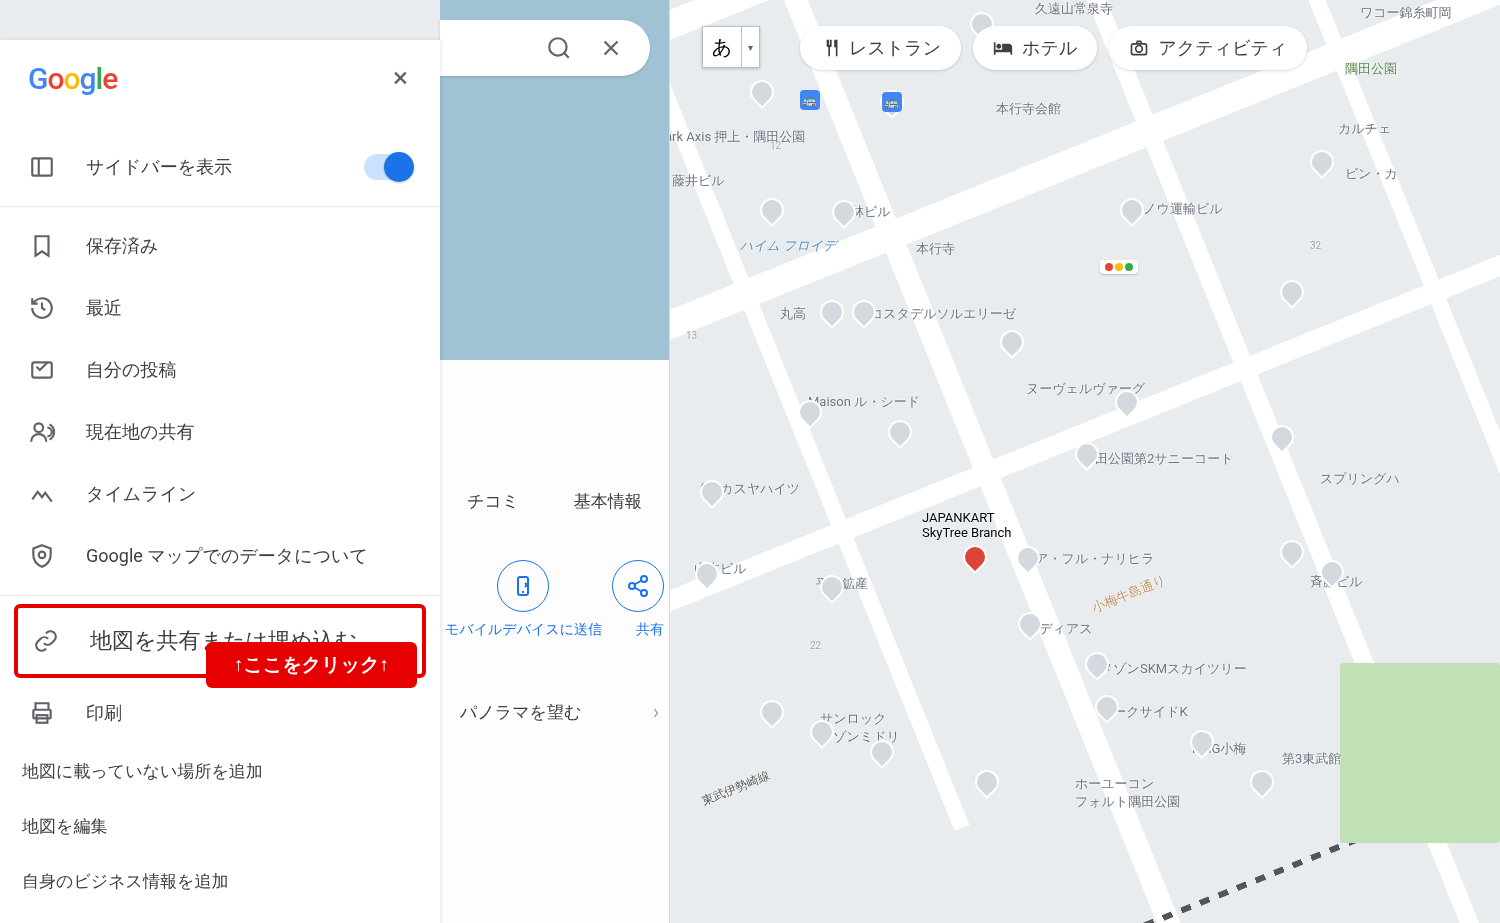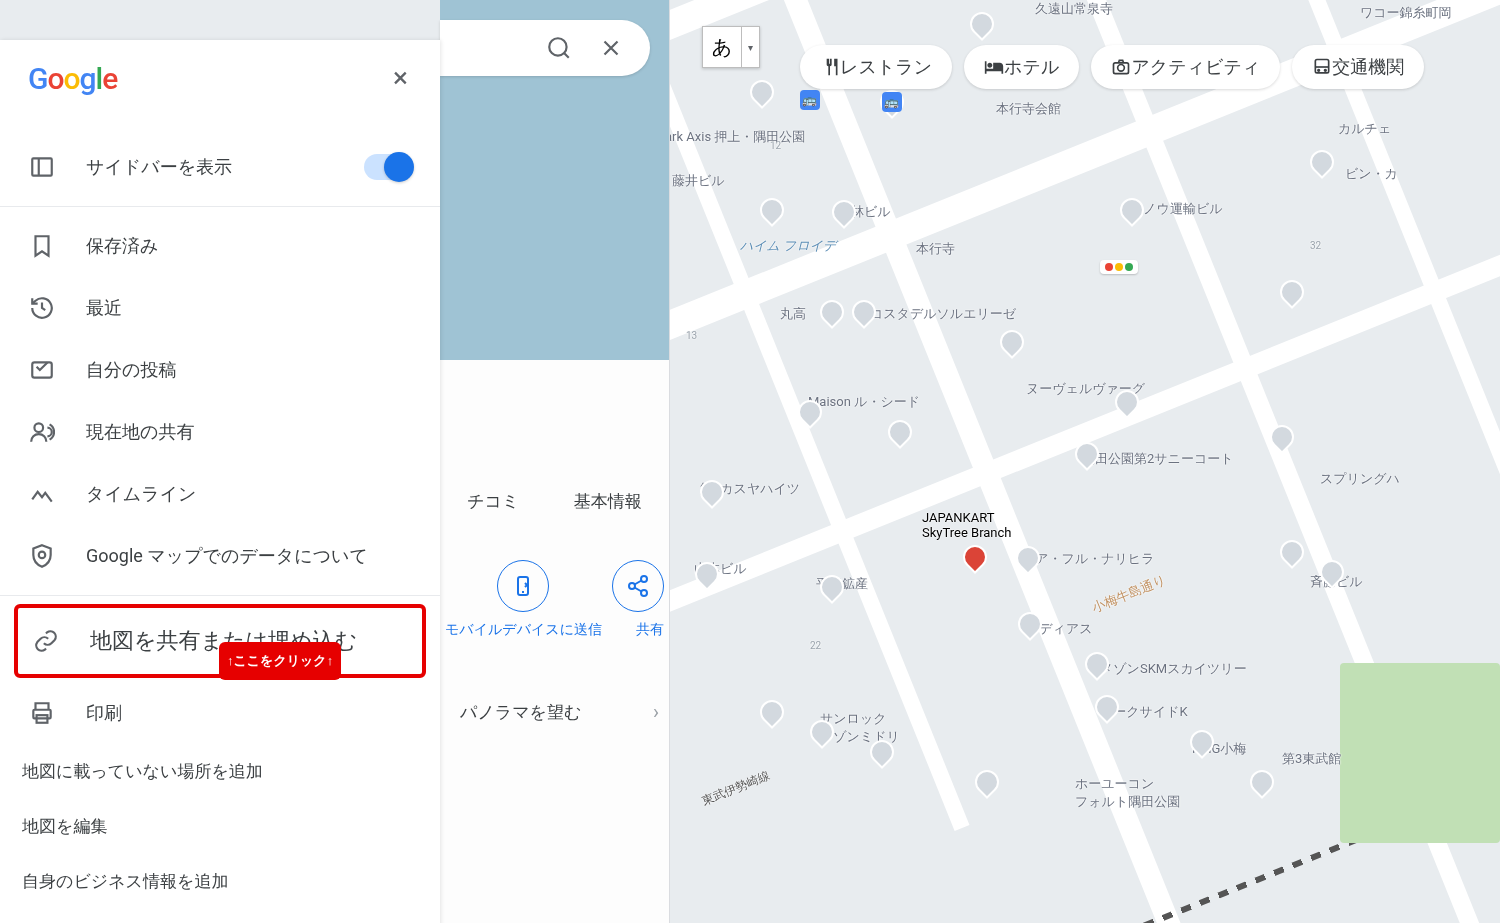--- a/index.html
+++ b/index.html
@@ -77,22 +77,22 @@
 }
 
 
 .highlight-box {
   margin: 4px 14px; border: 4px solid #e60000; border-radius: 6px;
 }
 .highlight-box .menu-row { padding: 18px 14px; font-size: 22px; }
 
 .click-here {
   position: absolute; left: 206px; top: 642px; z-index: 40;
-  background: #e60000; color: #fff; font-size: 13px; font-weight: 700;
-  padding: 10px 8px; border-radius: 6px; margin-left: 13px;
+  background: #e60000; color: #fff; font-size: 19px; font-weight: 700;
+  padding: 10px 28px; border-radius: 6px;
 }
 
 
 .panel {
   position:absolute; left:440px; top:0; width:230px; height:100%;
   background:#fdfdfd; z-index:20; border-right:1px solid #dadce0;
 }
 .panel-top { height:360px; background:#9fc3d4; }
 .panel-tab { position:absolute; top:490px; left:0; width:100%; display:flex; justify-content:space-around; font-size:17px; color:#3c4043;text-align:right; }
 .panel-actions { position:absolute; top:560px; left:0; width:100%; display:flex; justify-content:space-around; text-align:right; }
@@ -107,23 +107,22 @@
   background:#fff; border-radius:0 28px 28px 0; z-index:25;
   display:flex; align-items:center; justify-content:flex-end; gap:26px; padding-right:26px;
   box-shadow:0 1px 3px rgba(0,0,0,.15);
 }
 .search-pill svg { width:26px; height:26px; color:#5f6368; }
 
 
 .chips { position:absolute; top:26px; left:800px; display:flex; gap:12px; z-index:15; }
 .chip {
   background:#fff; border-radius:22px; padding:10px 20px; font-size:18px; color:#3c4043;
-  display:flex; align-items:center; gap:0; box-shadow:0 1px 3px rgba(0,0,0,.15); cursor:pointer;
+  display:flex; align-items:center; gap:9px; box-shadow:0 1px 3px rgba(0,0,0,.15); cursor:pointer;
   white-space:nowrap;
-  margin-top:19px;
 }
 .chip svg { width:20px; height:20px; }
 
 
 .ime {
   position:absolute; top:26px; left:702px; z-index:16;
   display:flex; box-shadow:0 1px 3px rgba(0,0,0,.2);
 }
 .ime-main { width:40px; height:42px; background:#fff; display:flex; align-items:center; justify-content:center; font-size:20px; border:1px solid #bdbdbd; }
 .ime-dd { width:18px; height:42px; background:#fff; border:1px solid #bdbdbd; border-left:none; display:flex; align-items:center; justify-content:center; font-size:10px; color:#5f6368; }
@@ -254,29 +253,20 @@
     <span>ホテル</span>
   </div>
   <div class="chip">
     <svg viewBox="0 0 24 24" fill="none" stroke="currentColor" stroke-width="2">
         <rect x="3" y="7" width="18" height="13" rx="2"></rect>
         <circle cx="12" cy="13" r="4"></circle>
         <path d="M9 7l1-3h4l1 3"></path>
       </svg>
     <span>アクティビティ</span>
   </div>
-  <div class="chip">
-    <svg viewBox="0 0 24 24" fill="none" stroke="currentColor" stroke-width="2">
-        <rect x="4" y="3" width="16" height="16" rx="2"></rect>
-        <circle cx="8" cy="16" r="1" fill="currentColor"></circle>
-        <circle cx="16" cy="16" r="1" fill="currentColor"></circle>
-        <path d="M4 12h16"></path>
-      </svg>
-    <span>交通機関</span>
-  </div>
 </div>
 
 <div class="search-pill">
   <svg viewBox="0 0 24 24" fill="none" stroke="currentColor" stroke-width="2">
       <circle cx="11" cy="11" r="8"></circle>
       <path d="M21 21l-4.35-4.35"></path>
     </svg>
   <svg viewBox="0 0 24 24" stroke="currentColor" stroke-width="2">
       <path d="M18 6L6 18M6 6l12 12"></path>
     </svg>

